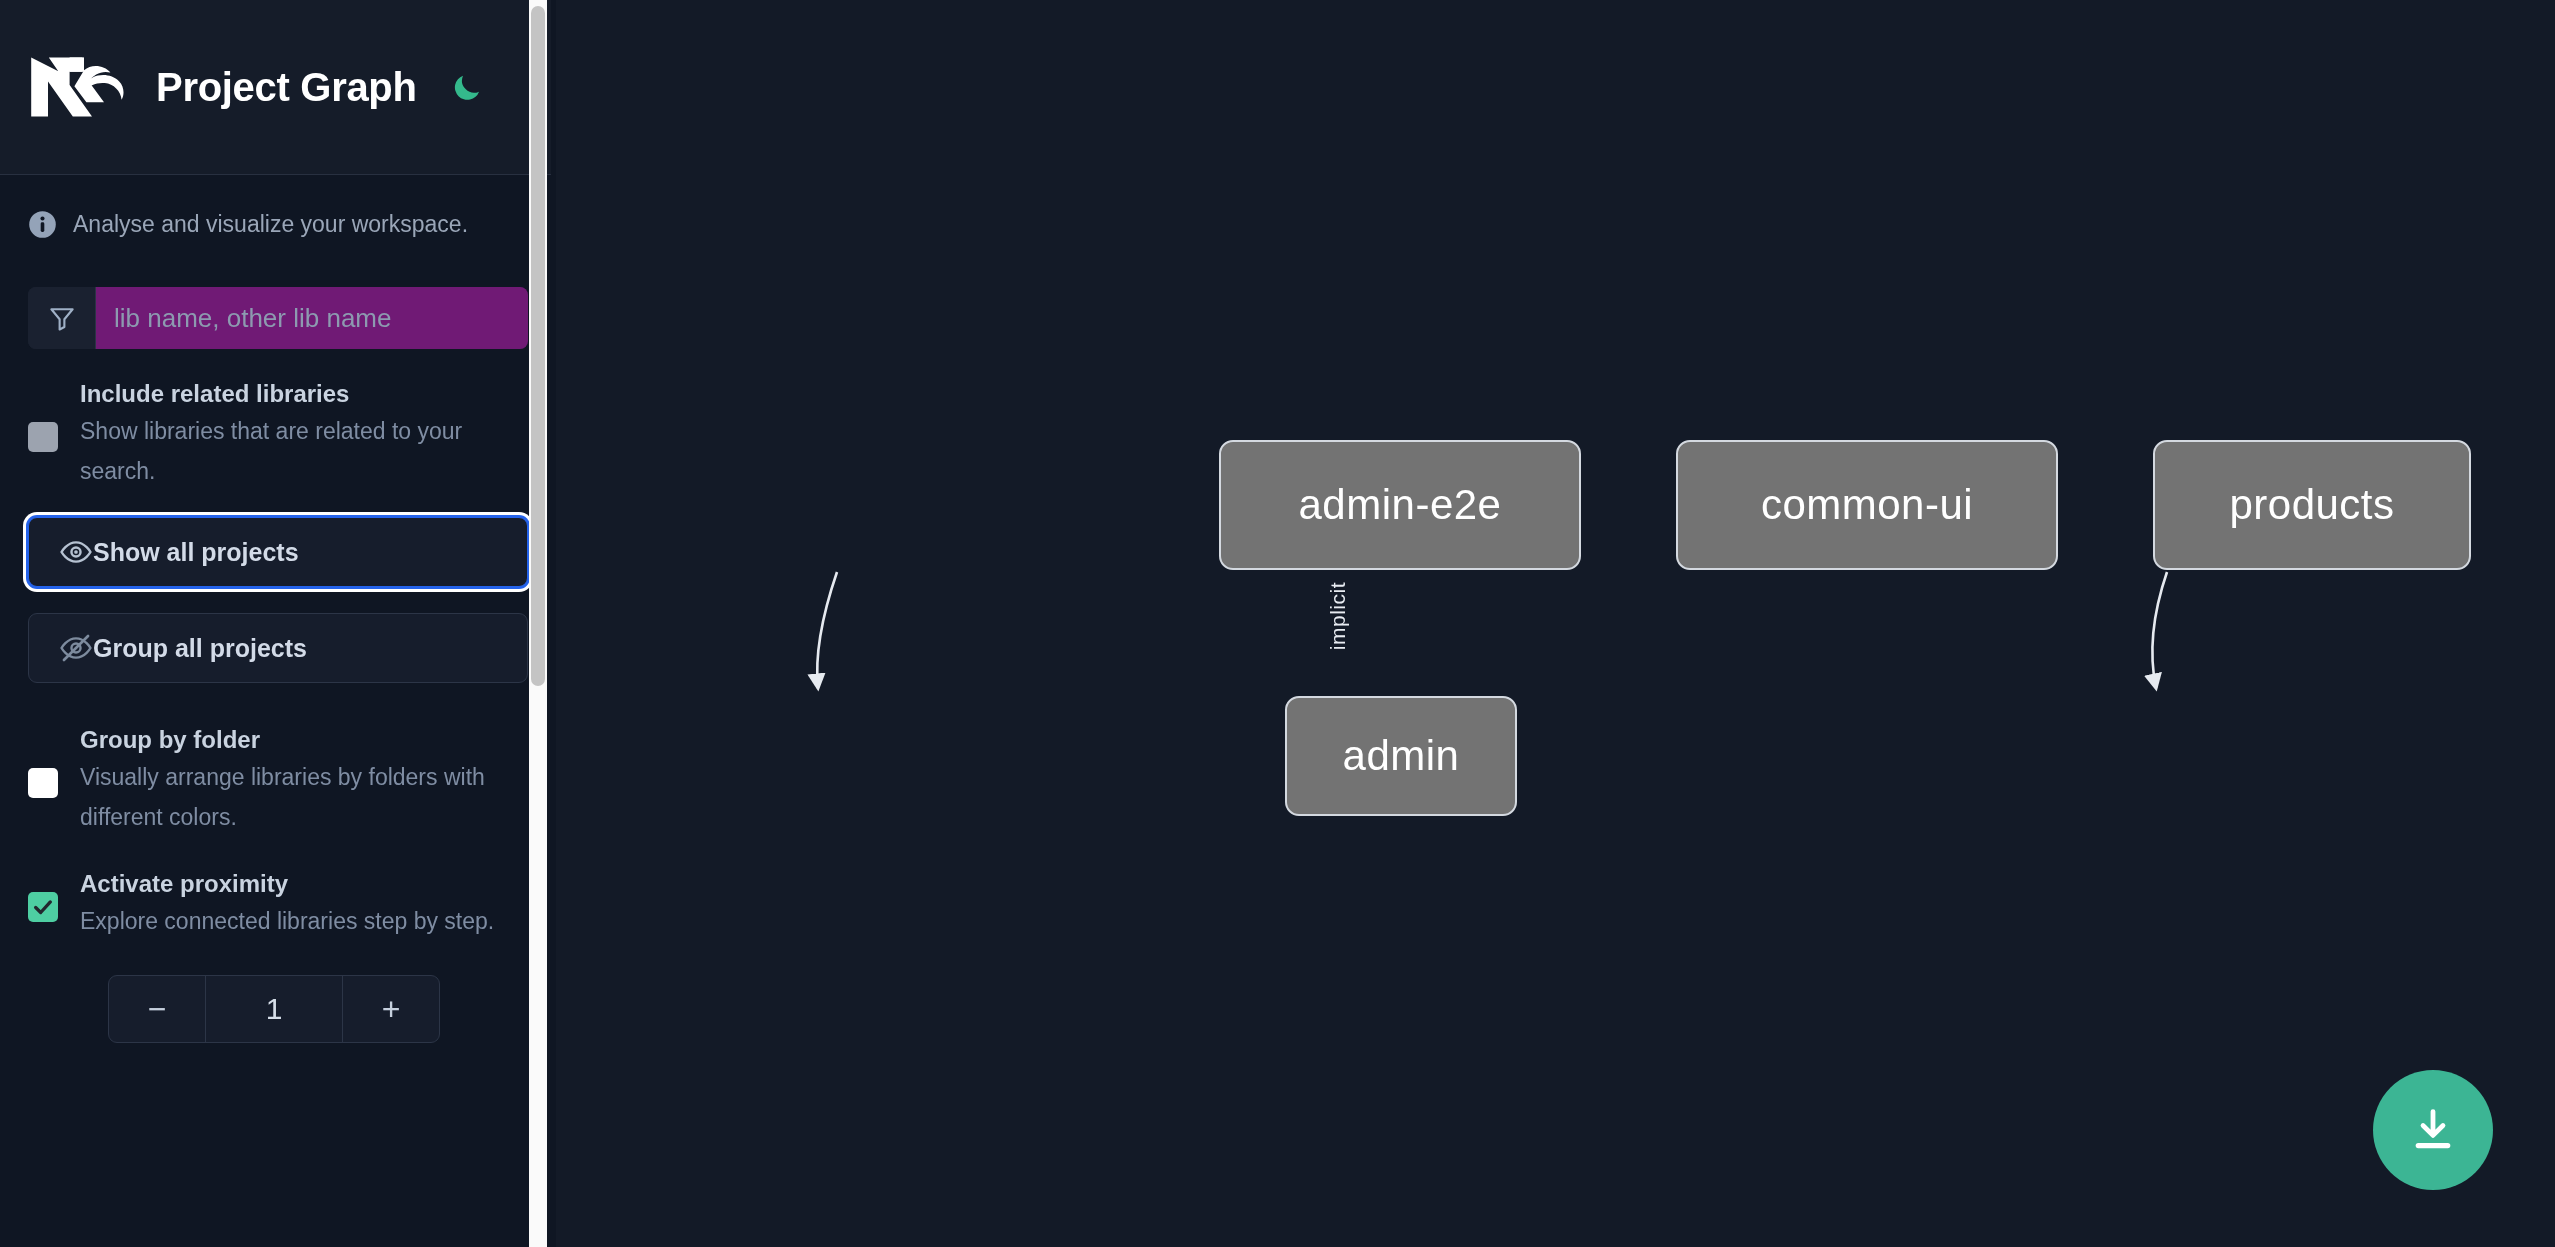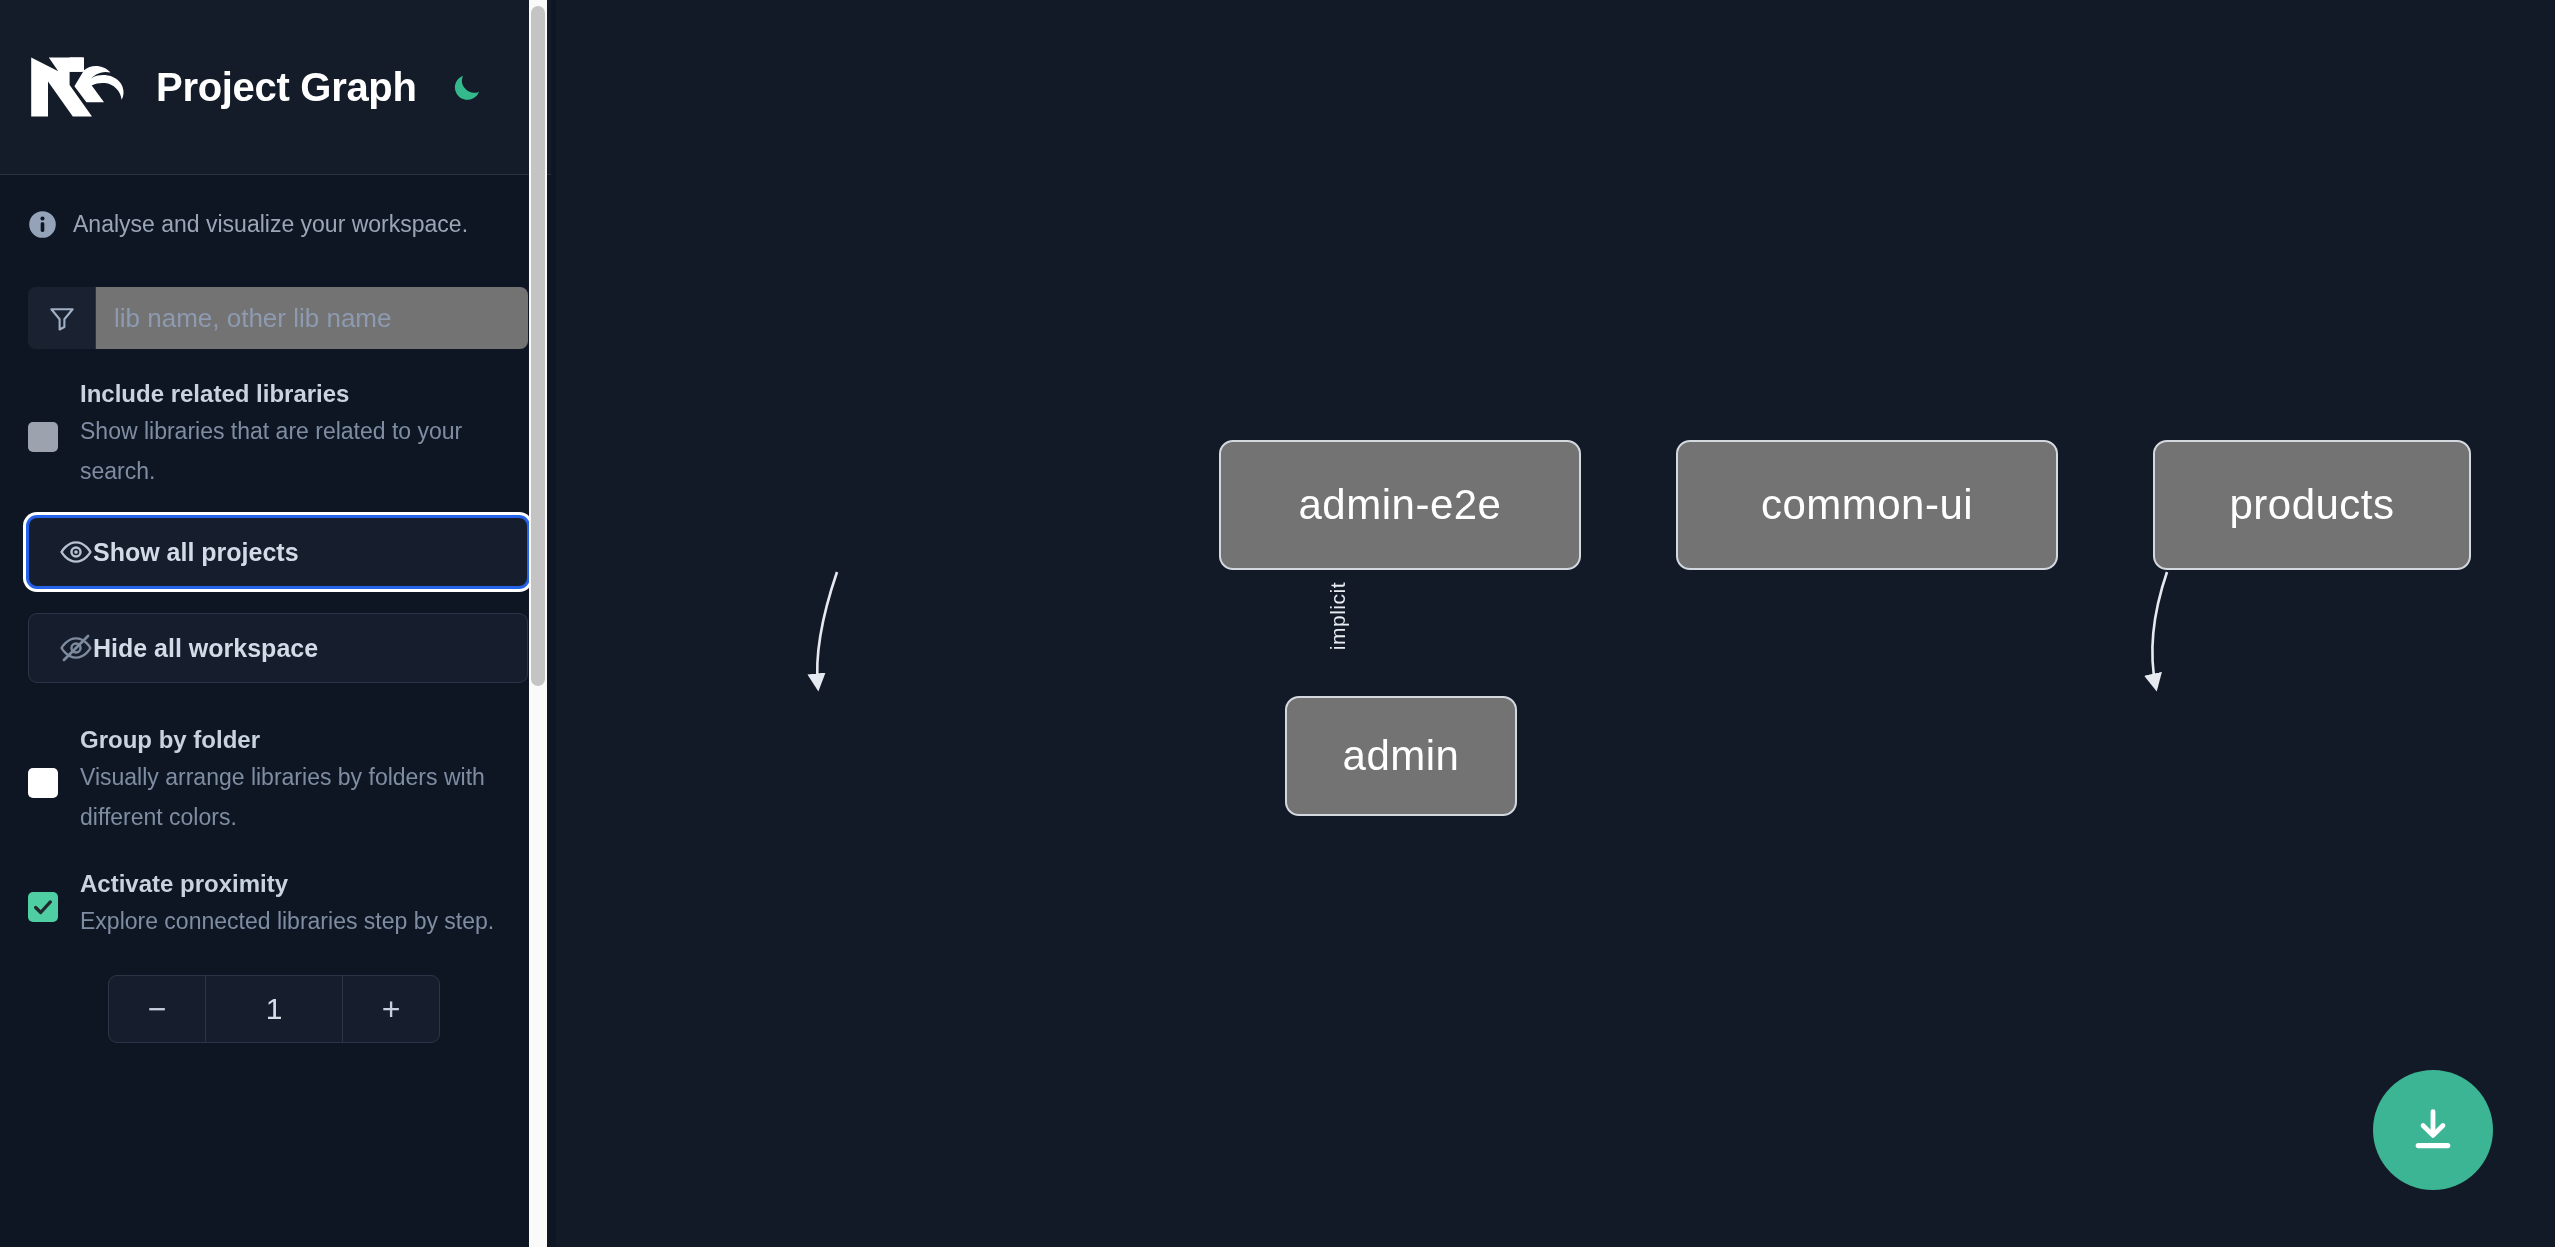--- a/index.html
+++ b/index.html
@@ -62,21 +62,21 @@
     margin-top: 14px;
   }
   .filter-icon-box {
     width: 68px; flex: 0 0 68px;
     display: flex; align-items: center; justify-content: center;
     background: #1a2130;
     border-right: 1px solid #2b3446;
   }
   .filter-input {
     flex: 1 1 auto;
-    background: #737373;
+    background: #701a75;
     border: none; outline: none;
     color: #e2e8f0;
     font-family: "Liberation Sans", sans-serif;
     font-size: 26px;
     padding: 8px 18px;
   }
   .filter-input::placeholder { color: #8d9ab0; }
 
   
   .check-row { display: flex; gap: 22px; margin-top: 30px; align-items: center; }
@@ -263,21 +263,21 @@
         </svg>
         <span class="btn-label">Show all projects</span>
       </div>
 
       <div class="btn">
         <svg class="btn-icon" viewBox="0 0 24 24">
           <path d="M1.8 12S5.6 5.2 12 5.2 22.2 12 22.2 12 18.4 18.8 12 18.8 1.8 12 1.8 12z" fill="none" stroke="#7d8b9e" stroke-width="1.7"></path>
           <circle cx="12" cy="12" r="3.2" fill="none" stroke="#7d8b9e" stroke-width="1.7"></circle>
           <path d="M3.5 20.5L20.5 3.5" stroke="#7d8b9e" stroke-width="1.9" stroke-linecap="round"></path>
         </svg>
-        <span class="btn-label">Hide all workspace</span>
+        <span class="btn-label">Group all projects</span>
       </div>
 
       <div class="check-row" style="margin-top:42px;">
         <div class="cbox white">
           
         </div>
         <div class="check-texts">
           <div class="check-title">Group by folder</div>
           <div class="check-desc">Visually arrange libraries by folders with different colors.</div>
         </div>

